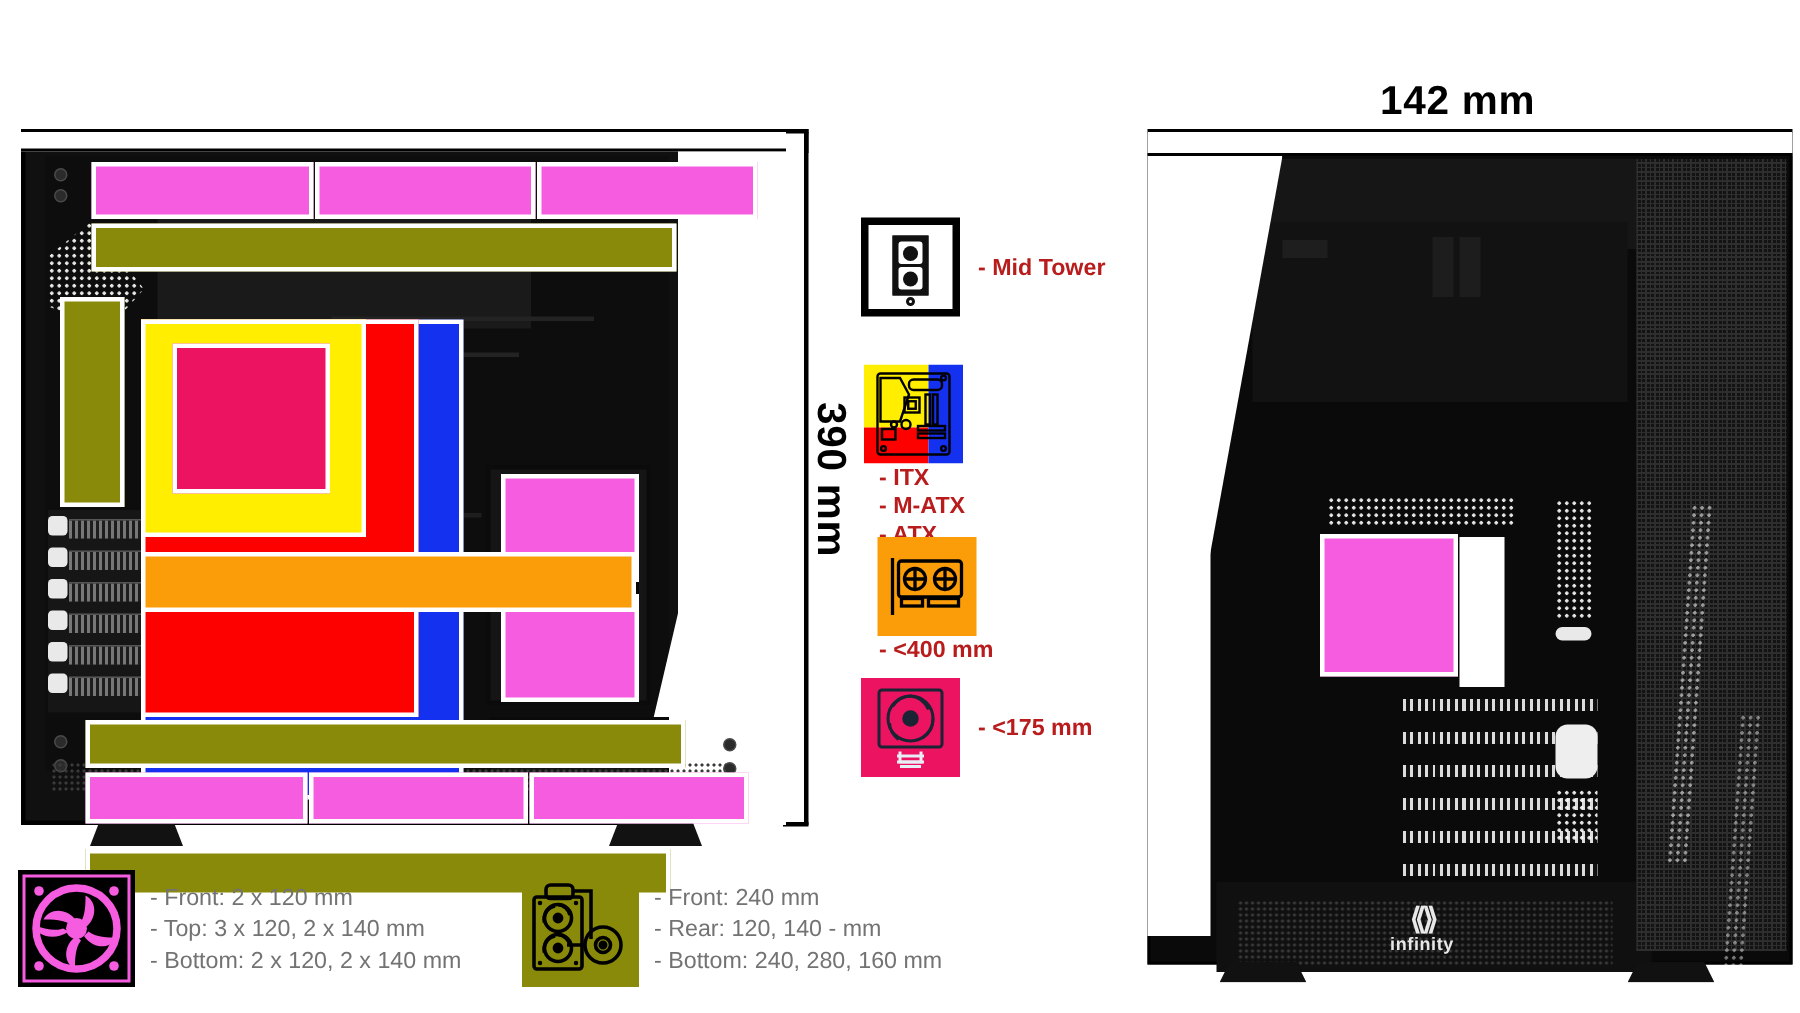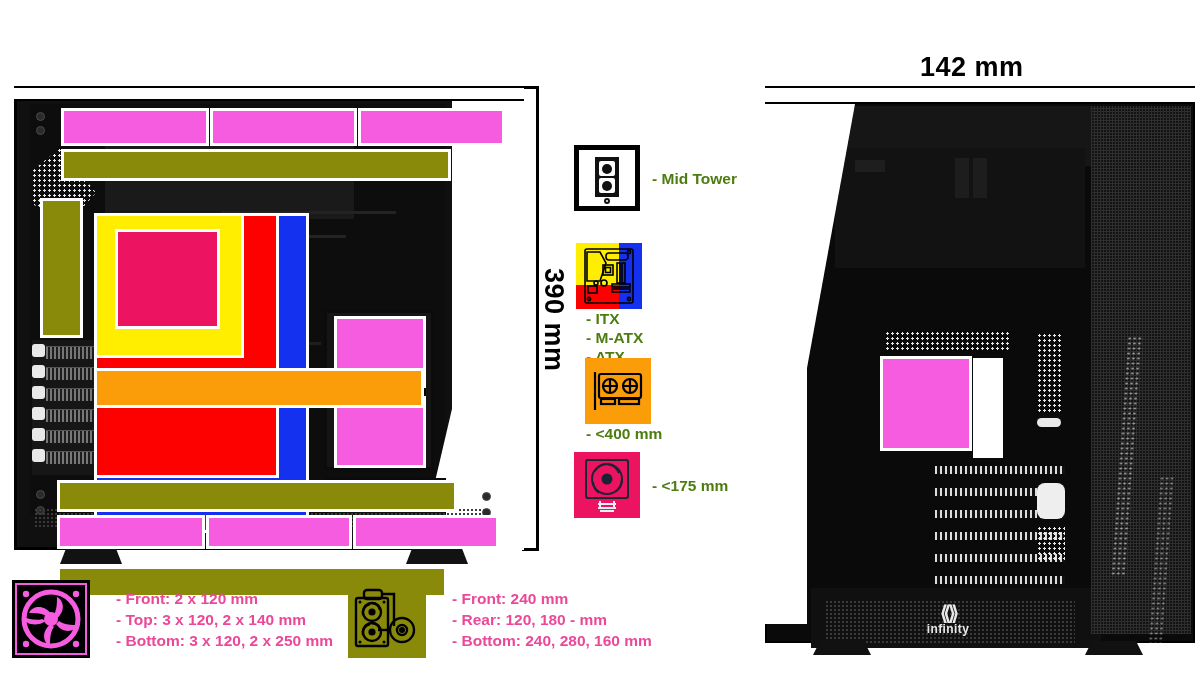--- a/index.html
+++ b/index.html
@@ -106,29 +106,29 @@
     position:absolute; left:0; width:13px; height:13px;
     background:#e9e9e9; border-radius:3px;
   }
 
   
   .legend-row { position:absolute; display:flex; align-items:center; }
   .legend-icon {
     width:66px; height:66px; flex:none; position:relative; overflow:hidden;
   }
   .legend-text {
-    margin-left:12px; font-weight:bold; font-size:15.5px; color:#4d7c0f;
+    margin-left:12px; font-weight:bold; font-size:15.5px; color:#b91c1c;
     line-height:19px; white-space:nowrap;
   }
 
   
   .foot-legend { position:absolute; display:flex; align-items:center; }
   .foot-icon { width:78px; height:78px; flex:none; position:relative; }
   .foot-text {
-    margin-left:26px; font-weight:bold; font-size:15.5px; color:#ec4899;
+    margin-left:10px; font-weight:normal; font-size:15.5px; color:#737373;
     line-height:21px; white-space:nowrap;
   }
 
   
   .case-right {
     position:absolute; left:765px; top:88px; width:430px; height:555px;
   }
   .cr-shell { position:absolute; inset:0; background:#0a0a0a; border:2px solid #000; }
   .cr-top { position:absolute; left:0; top:0; width:100%; height:16px;
             background:#fff; border-bottom:2px solid #000; }
@@ -362,21 +362,21 @@
         </g>
         <circle cx="11" cy="11" r="3.2" fill="#f65ce0"></circle>
         <circle cx="61" cy="11" r="3.2" fill="#f65ce0"></circle>
         <circle cx="11" cy="61" r="3.2" fill="#f65ce0"></circle>
         <circle cx="61" cy="61" r="3.2" fill="#f65ce0"></circle>
       </svg>
     </div>
     <div class="foot-text">
       <div>- Front: 2 x 120 mm</div>
       <div>- Top: 3 x 120, 2 x 140 mm</div>
-      <div>- Bottom: 3 x 120, 2 x 250 mm</div>
+      <div>- Bottom: 2 x 120, 2 x 140 mm</div>
     </div>
   </div>
 
   <div class="foot-legend" style="left:348px; top:580px;">
     <div class="foot-icon" style="background:#8a8a0a;">
       <svg width="78" height="78" viewBox="0 0 78 78" style="position:absolute; left:0; top:0;">
         <g fill="none" stroke="#000" stroke-width="2.4">
           <rect x="8" y="18" width="32" height="48" rx="2"></rect>
           <circle cx="24" cy="32" r="9"></circle>
           <circle cx="24" cy="52" r="9"></circle>
@@ -395,21 +395,21 @@
         <g fill="#000">
           <circle cx="12" cy="22" r="1.5"></circle>
             <circle cx="36" cy="22" r="1.5"></circle>
           <circle cx="12" cy="62" r="1.5"></circle>
             <circle cx="36" cy="62" r="1.5"></circle>
         </g>
       </svg>
     </div>
     <div class="foot-text">
       <div>- Front: 240 mm</div>
-      <div>- Rear: 120, 180 - mm</div>
+      <div>- Rear: 120, 140 - mm</div>
       <div>- Bottom: 240, 280, 160 mm</div>
     </div>
   </div>
 
   <div class="abs dim-label" style="left:920px; top:52px;">142 mm</div>
   <div class="dim-line-h" style="left:765px; top:86px; width:430px;"></div>
 
   <div class="case-right">
     <div class="cr-shell"></div>
     <div class="cr-top"></div>

